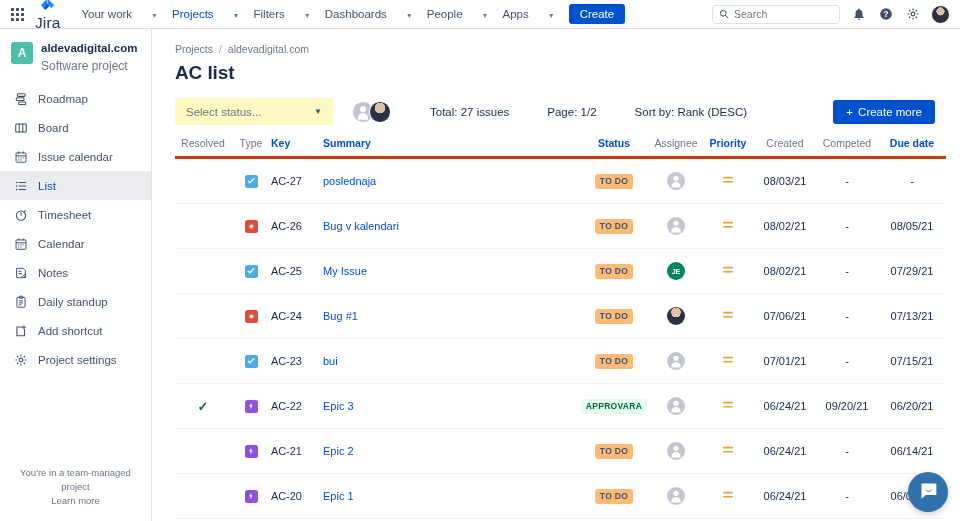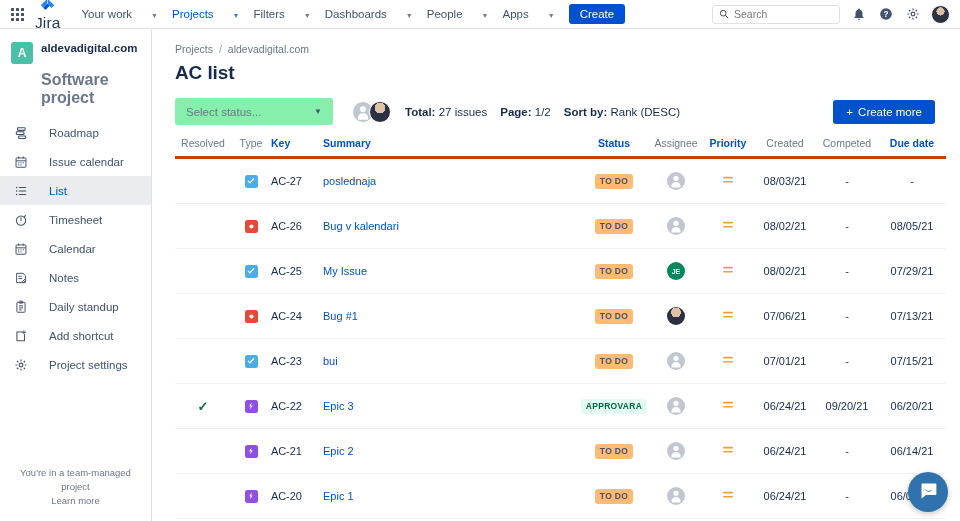--- a/index.html
+++ b/index.html
@@ -71,24 +71,24 @@
     border-right: 1px solid #dfe1e6;
     display: flex; flex-direction: column; position: relative;
   }
   .proj-head { display: flex; align-items: flex-start; gap: 8px; padding: 13px 10px 9px 11px; }
   .proj-avatar {
     width: 22px; height: 22px; border-radius: 3px; background: #4bbfa8;
     color: #fff; font-size: 12px; font-weight: 600;
     display: flex; align-items: center; justify-content: center; flex: 0 0 auto;
   }
   .proj-name { font-size: 11.5px; color: #172b4d; font-weight: 600; line-height: 13px; }
-  .proj-sub { font-size: 16px; color: #6b778c; margin-top: 16px; font-weight: bold; }
+  .proj-sub { font-size: 12px; color: #6b778c; margin-top: 4px; }
   .nav-list { margin-top: 2px; }
   .side-item {
-    display: flex; align-items: center; gap: 21px;
+    display: flex; align-items: center; gap: 10px;
     padding: 7px 10px 7px 13px; cursor: pointer;
     font-size: 11.5px; color: #42526e; border-radius: 0;
   }
   .side-item.active { background: #ebecf0; color: #0052cc; font-weight: 400; }
   .side-ico { width: 15px; height: 15px; flex: 0 0 auto; display:flex; align-items:center; justify-content:center;}
   .side-foot {
     margin-top: auto; padding: 0 8px 13px; text-align: center;
   }
   .side-foot .t1 { font-size: 9.5px; color: #6b778c; line-height: 14px;}
   .side-foot .t2 { font-size: 9.5px; color: #6b778c; line-height: 14px; text-decoration: none; cursor: pointer;}
@@ -98,38 +98,38 @@
   .breadcrumb { font-size: 10.5px; color: #6b778c; display: flex; gap: 6px; align-items: center; }
   .breadcrumb .crumb { cursor: pointer; }
   .breadcrumb .sep { color: #97a0af; }
   h1.page-title {
     font-size: 19px; color: #172b4d; font-weight: 600;
     margin: 7px 0 0; letter-spacing: -0.1px;
   }
 
   .toolbar { display: flex; align-items: center; margin-top: 14px; padding-right: 25px; }
   .status-select {
-    width: 158px; height: 27px; background: #86efac;
+    width: 158px; height: 27px; background: #fef9c3;
     border-radius: 3px; display: flex; align-items: center;
     padding: 0 10px; justify-content: space-between; cursor: pointer;
     border: 1px solid transparent;
   }
   .status-select span { font-size: 11.5px; color: #6b778c; }
   .status-select .chev { color: #42526e; font-size: 8px; }
   .avstack { display: flex; margin-left: 19px; }
   .av {
     width: 22px; height: 22px; border-radius: 50%;
     border: 1.5px solid #fff; display:flex; align-items:center; justify-content:center;
     overflow: hidden;
   }
   .av.blank { background: #c1c7d0; }
   .av.photo { background: radial-gradient(circle at 50% 30%, #e0c3a6 0 30%, #2b3044 31% 100%); }
   .av:nth-child(2) { margin-left: -5px; }
   .meta { margin-left: 14px; font-size: 11.5px; color: #172b4d; display: flex; gap: 13px; }
-  .meta b { font-weight: 700; }
+  .meta b { font-weight: 400; margin-left: 25px; }
   .meta .v { color: #172b4d; font-weight: 400;}
   .create-issue-btn {
     margin-left: auto; background: #0052cc; color: #fff;
     font-size: 11.5px; padding: 6px 13px; border-radius: 3px;
     cursor: pointer; border: none; display: flex; align-items: center; gap: 5px;
     font-family: "Liberation Sans", sans-serif; font-weight: 500;
   }
 
   
   .tbl-wrap { margin-top: 12px; padding-right: 25px; }
@@ -280,20 +280,30 @@
     <div class="nav-list">
       <div class="side-item">
         <span class="side-ico">
           <svg width="14" height="14" viewBox="0 0 24 24" fill="none" stroke="#42526e" stroke-width="1.8">
               <rect x="6" y="3" width="13" height="4.5" rx="1"></rect>
               <rect x="4" y="10" width="13" height="4.5" rx="1"></rect>
               <rect x="8" y="17" width="12" height="4.5" rx="1"></rect>
             </svg>
         </span>
         <span>Roadmap</span>
+      </div>
+      <div class="side-item">
+        <span class="side-ico">
+          <svg width="14" height="14" viewBox="0 0 24 24" fill="none" stroke="#42526e" stroke-width="1.8">
+              <rect x="3" y="5" width="18" height="14" rx="1.2"></rect>
+              <line x1="9" y1="5" x2="9" y2="19"></line>
+              <line x1="15" y1="5" x2="15" y2="19"></line>
+            </svg>
+        </span>
+        <span>Board</span>
       </div>
       <div class="side-item">
         <span class="side-ico">
           <svg width="14" height="14" viewBox="0 0 24 24" fill="none" stroke="#42526e" stroke-width="1.7">
               <rect x="3.5" y="5" width="17" height="16" rx="1.2"></rect>
               <line x1="3.5" y1="10" x2="20.5" y2="10"></line>
               <line x1="8" y1="2.5" x2="8" y2="6"></line>
               <line x1="16" y1="2.5" x2="16" y2="6"></line>
               <line x1="7" y1="13.5" x2="9" y2="13.5"></line>
               <line x1="11" y1="13.5" x2="13" y2="13.5"></line>

